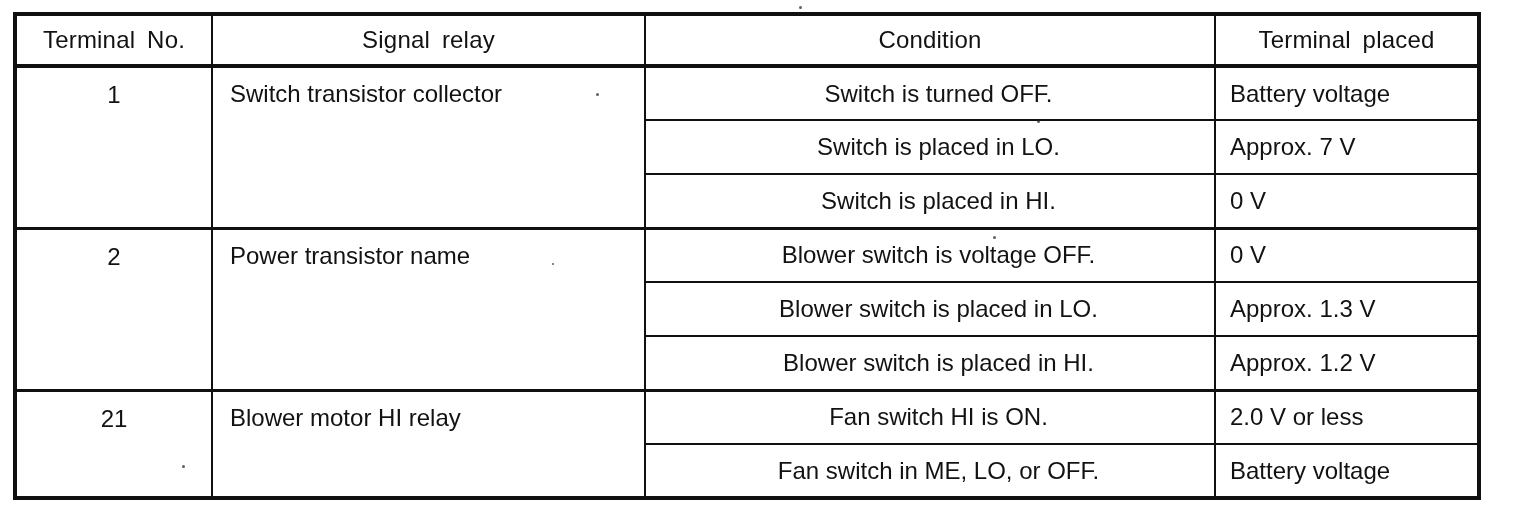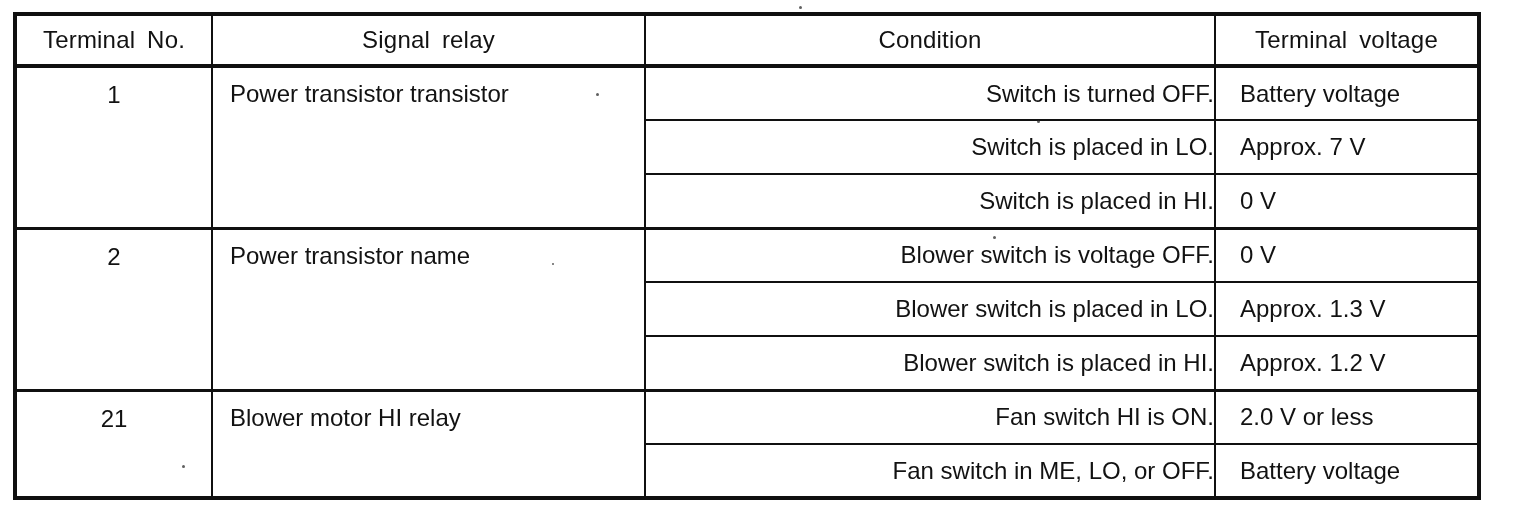--- a/index.html
+++ b/index.html
@@ -47,28 +47,28 @@
     text-align: center;
     vertical-align: top;
     padding-top: 13px;
   }
   td.signal-cell {
     text-align: left;
     vertical-align: top;
     padding: 12px 10px 0 17px;
   }
   td.cond-cell {
-    text-align: right;
+    text-align: center;
     vertical-align: middle;
     padding-left: 17px;
   }
   td.volt-cell {
     text-align: left;
     vertical-align: middle;
-    padding-left: 24px;
+    padding-left: 14px;
   }
   tr.group-start td { border-top: 3px solid #101010; }
 
   
   .speckle {
     position: absolute;
     background: #2a2a2a;
     border-radius: 50%;
     opacity: 0.75;
   }
@@ -84,26 +84,26 @@
         <col class="c-signal">
         <col class="c-cond">
         <col class="c-volt">
     </colgroup>
 
     <tbody>
         <tr class="head-row">
       <th>Terminal No.</th>
       <th>Signal relay</th>
       <th>Condition</th>
-      <th>Terminal voltage</th>
+      <th>Terminal placed</th>
     </tr>
 
     <tr class="data-row group-start">
       <td class="terminal-cell" rowspan="3">1</td>
-      <td class="signal-cell" rowspan="3">Power transistor transistor</td>
+      <td class="signal-cell" rowspan="3">Switch transistor collector</td>
       <td class="cond-cell">Switch is turned OFF.</td>
       <td class="volt-cell">Battery voltage</td>
     </tr>
     <tr class="data-row">
       <td class="cond-cell">Switch is placed in LO.</td>
       <td class="volt-cell">Approx. 7 V</td>
     </tr>
     <tr class="data-row">
       <td class="cond-cell">Switch is placed in HI.</td>
       <td class="volt-cell">0 V</td>

